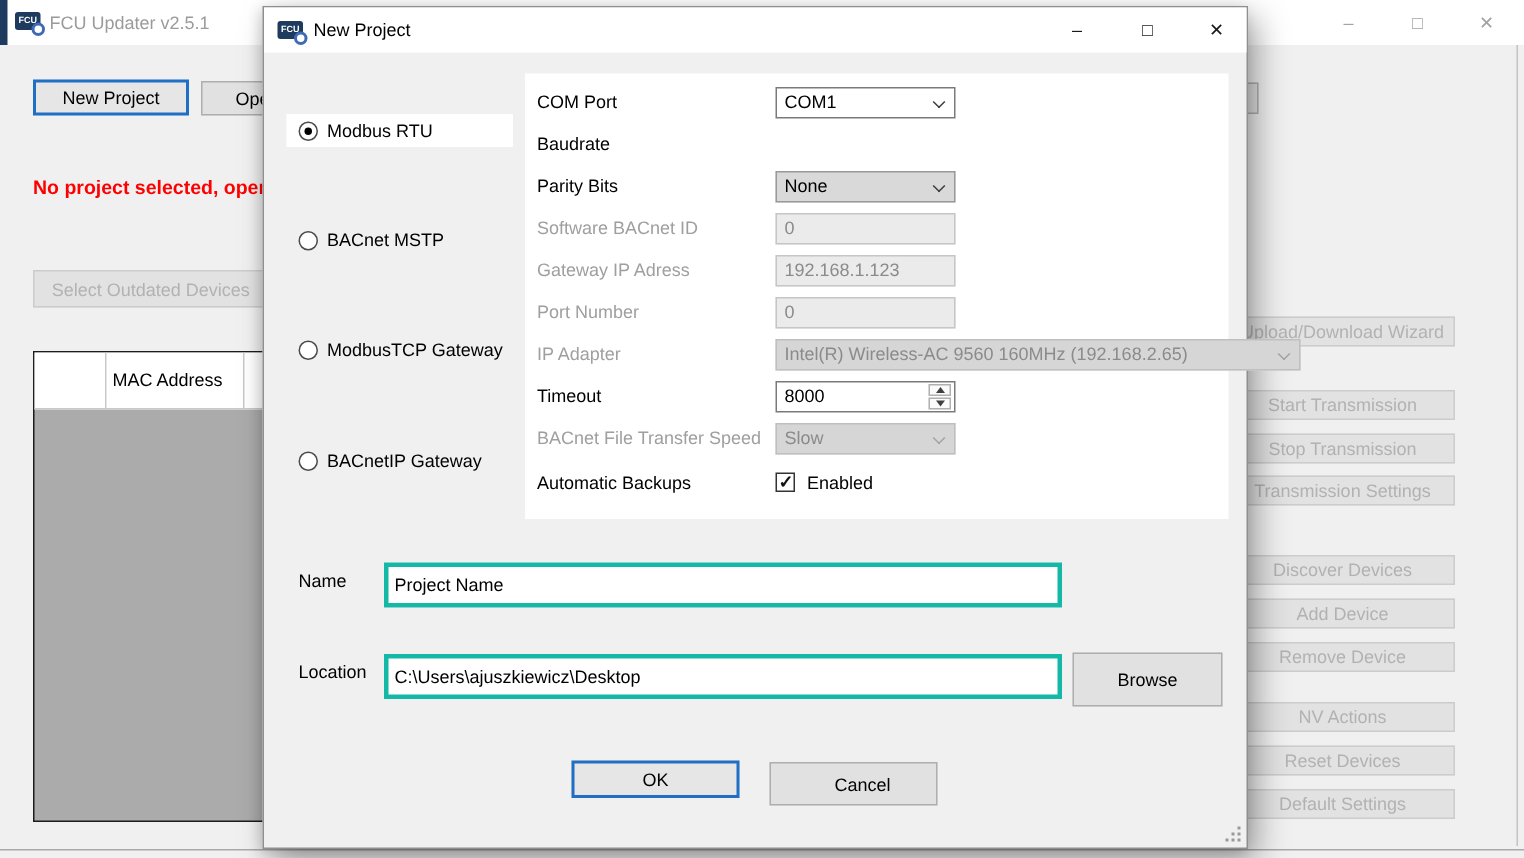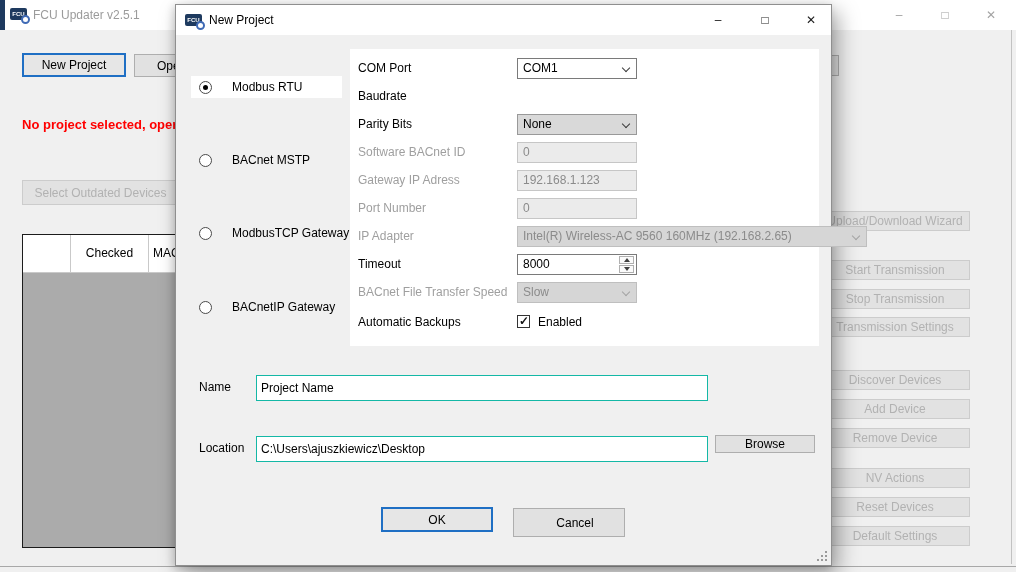--- a/index.html
+++ b/index.html
@@ -36,21 +36,21 @@
   .edge-bottom { position:absolute; left:0; top:566px; width:1016px; height:1px; background:#a8a8a8; }
   .frag-btn { position:absolute; left:831px; top:55px; width:8px; height:21px; background:#e1e1e1; border:1px solid #b0b0b0; }
 
   
   .dialog { position:absolute; left:175px; top:4px; width:657px; height:562px; background:#f0f0f0;
             border:1px solid #8f8f8f; box-shadow:6px 8px 20px rgba(0,0,0,.35), -2px 2px 8px rgba(0,0,0,.15); z-index:10; }
   .dialog .titlebar2 { position:absolute; left:0; top:0; right:0; height:30px; background:#fff; }
   .dialog-title { position:absolute; left:33px; top:8px; color:#000; font-size:12px; }
 
   .radio-hl { position:absolute; left:15px; top:71px; width:151px; height:22px; background:#fff; }
-  .radio-item { position:absolute; left:23px; display:flex; align-items:center; gap:20px; height:16px; }
+  .radio-item { position:absolute; left:23px; display:flex; align-items:center; gap:6px; height:16px; }
   .radio-circle { width:13px; height:13px; border:1px solid #4a4a4a; border-radius:50%; background:#fff; position:relative; flex:0 0 13px; }
   .radio-circle.on::after { content:""; position:absolute; left:3px; top:3px; width:5px; height:5px; border-radius:50%; background:#000; }
 
   .panel { position:absolute; left:174px; top:44px; width:469px; height:297px; background:#ffffff; }
 
   .flabel { position:absolute; left:182px; width:175px; height:21px; line-height:21px; font-size:12px; }
   .flabel.dis { color:#9f9f9f; }
 
   .combo { position:absolute; left:341px; width:120px; height:21px; border:1px solid #7a7a7a; background:#fff;
            line-height:19px; padding-left:5px; font-size:12px; white-space:nowrap; overflow:hidden; }
@@ -68,21 +68,21 @@
   .spin-col { position:absolute; right:1px; top:1px; width:16px; height:17px; }
   .spin-btn { position:absolute; left:0; width:15px; height:8px; background:#fbfbfb; border:1px solid #b0b0b0;
               display:flex; align-items:center; justify-content:center; }
   .tri-up { width:0; height:0; border-left:3px solid transparent; border-right:3px solid transparent; border-bottom:4px solid #404040; }
   .tri-dn { width:0; height:0; border-left:3px solid transparent; border-right:3px solid transparent; border-top:4px solid #404040; }
 
   .checkbox { position:absolute; width:13px; height:13px; border:1px solid #333; background:#fff; }
   .checkbox.checked::after { content:"\2713"; position:absolute; left:1px; top:-2px; font-size:12px; font-weight:bold; color:#111; }
 
   .field-label { position:absolute; font-size:12px; }
-  .text-input { position:absolute; height:22px; border:1px solid #14b8a6; background:#fff; font-family:"Liberation Sans",sans-serif;
+  .text-input { position:absolute; height:22px; border:3px solid #14b8a6; background:#fff; font-family:"Liberation Sans",sans-serif;
                 font-size:12px; padding:12px 4px; color:#000; outline:none; }
 
   .grip { position:absolute; right:3px; bottom:3px; }
 </style>
 </head>
 <body>
 
 <div id="screen">
 
   <div>
@@ -98,21 +98,20 @@
     <div class="btn focused" style="left:22px; top:53px; width:104px; height:24px;">New Project</div>
     <div class="btn" style="left:134px; top:54px; width:116px; height:23px;">Open Project</div>
 
     <div class="warning">No project selected, open</div>
 
     <div class="btn disabled" style="left:22px; top:180px; width:157px; height:25px;">Select Outdated Devices</div>
 
     <div class="grid">
       <div class="grid-header">
         <div class="gh-cell" style="width:48px;"></div>
-        <div class="gh-cell" style="width:78px; justify-content:center;">Checked</div>
         <div class="gh-cell" style="width:92px; white-space:normal;">MAC Address</div>
       </div>
     </div>
 
     <div class="btn disabled side-btn" style="top:211px;">Upload/Download Wizard</div>
     <div class="btn disabled side-btn" style="top:260px;">Start Transmission</div>
     <div class="btn disabled side-btn" style="top:289px;">Stop Transmission</div>
     <div class="btn disabled side-btn" style="top:317px;">Transmission Settings</div>
     <div class="btn disabled side-btn" style="top:370px;">Discover Devices</div>
     <div class="btn disabled side-btn" style="top:399px;">Add Device</div>
@@ -205,21 +204,21 @@
 
     <div class="flabel" style="top:307px;">Automatic Backups</div>
     <div class="checkbox checked" style="left:341px; top:310px;"></div>
     <div class="field-label" style="left:362px; top:310px;">Enabled</div>
 
     <div class="field-label" style="left:23px; top:375px;">Name</div>
     <input class="text-input" style="left: 80px; top: 370px; width: 452px;" value="Project Name">
 
     <div class="field-label" style="left:23px; top:436px;">Location</div>
     <input class="text-input" style="left: 80px; top: 431px; width: 452px;" value="C:\Users\ajuszkiewicz\Desktop">
-    <div class="btn" style="left:539px; top:430px; width:100px; height:18px;">Browse</div>
+    <div class="btn" style="left:539px; top:430px; width:100px; height:36px;">Browse</div>
 
     <div class="btn focused" style="left:205px; top:502px; width:112px; height:25px;">OK</div>
     <div class="btn" style="left:337px; top:503px; width:112px; height:29px;padding-left:12px;">Cancel</div>
 
     <svg class="grip" width="12" height="12">
       <rect x="9" y="1" width="2" height="2" fill="#9a9a9a"></rect>
       <rect x="5" y="5" width="2" height="2" fill="#9a9a9a"></rect>
       <rect x="9" y="5" width="2" height="2" fill="#9a9a9a"></rect>
       <rect x="1" y="9" width="2" height="2" fill="#9a9a9a"></rect>
       <rect x="5" y="9" width="2" height="2" fill="#9a9a9a"></rect>

